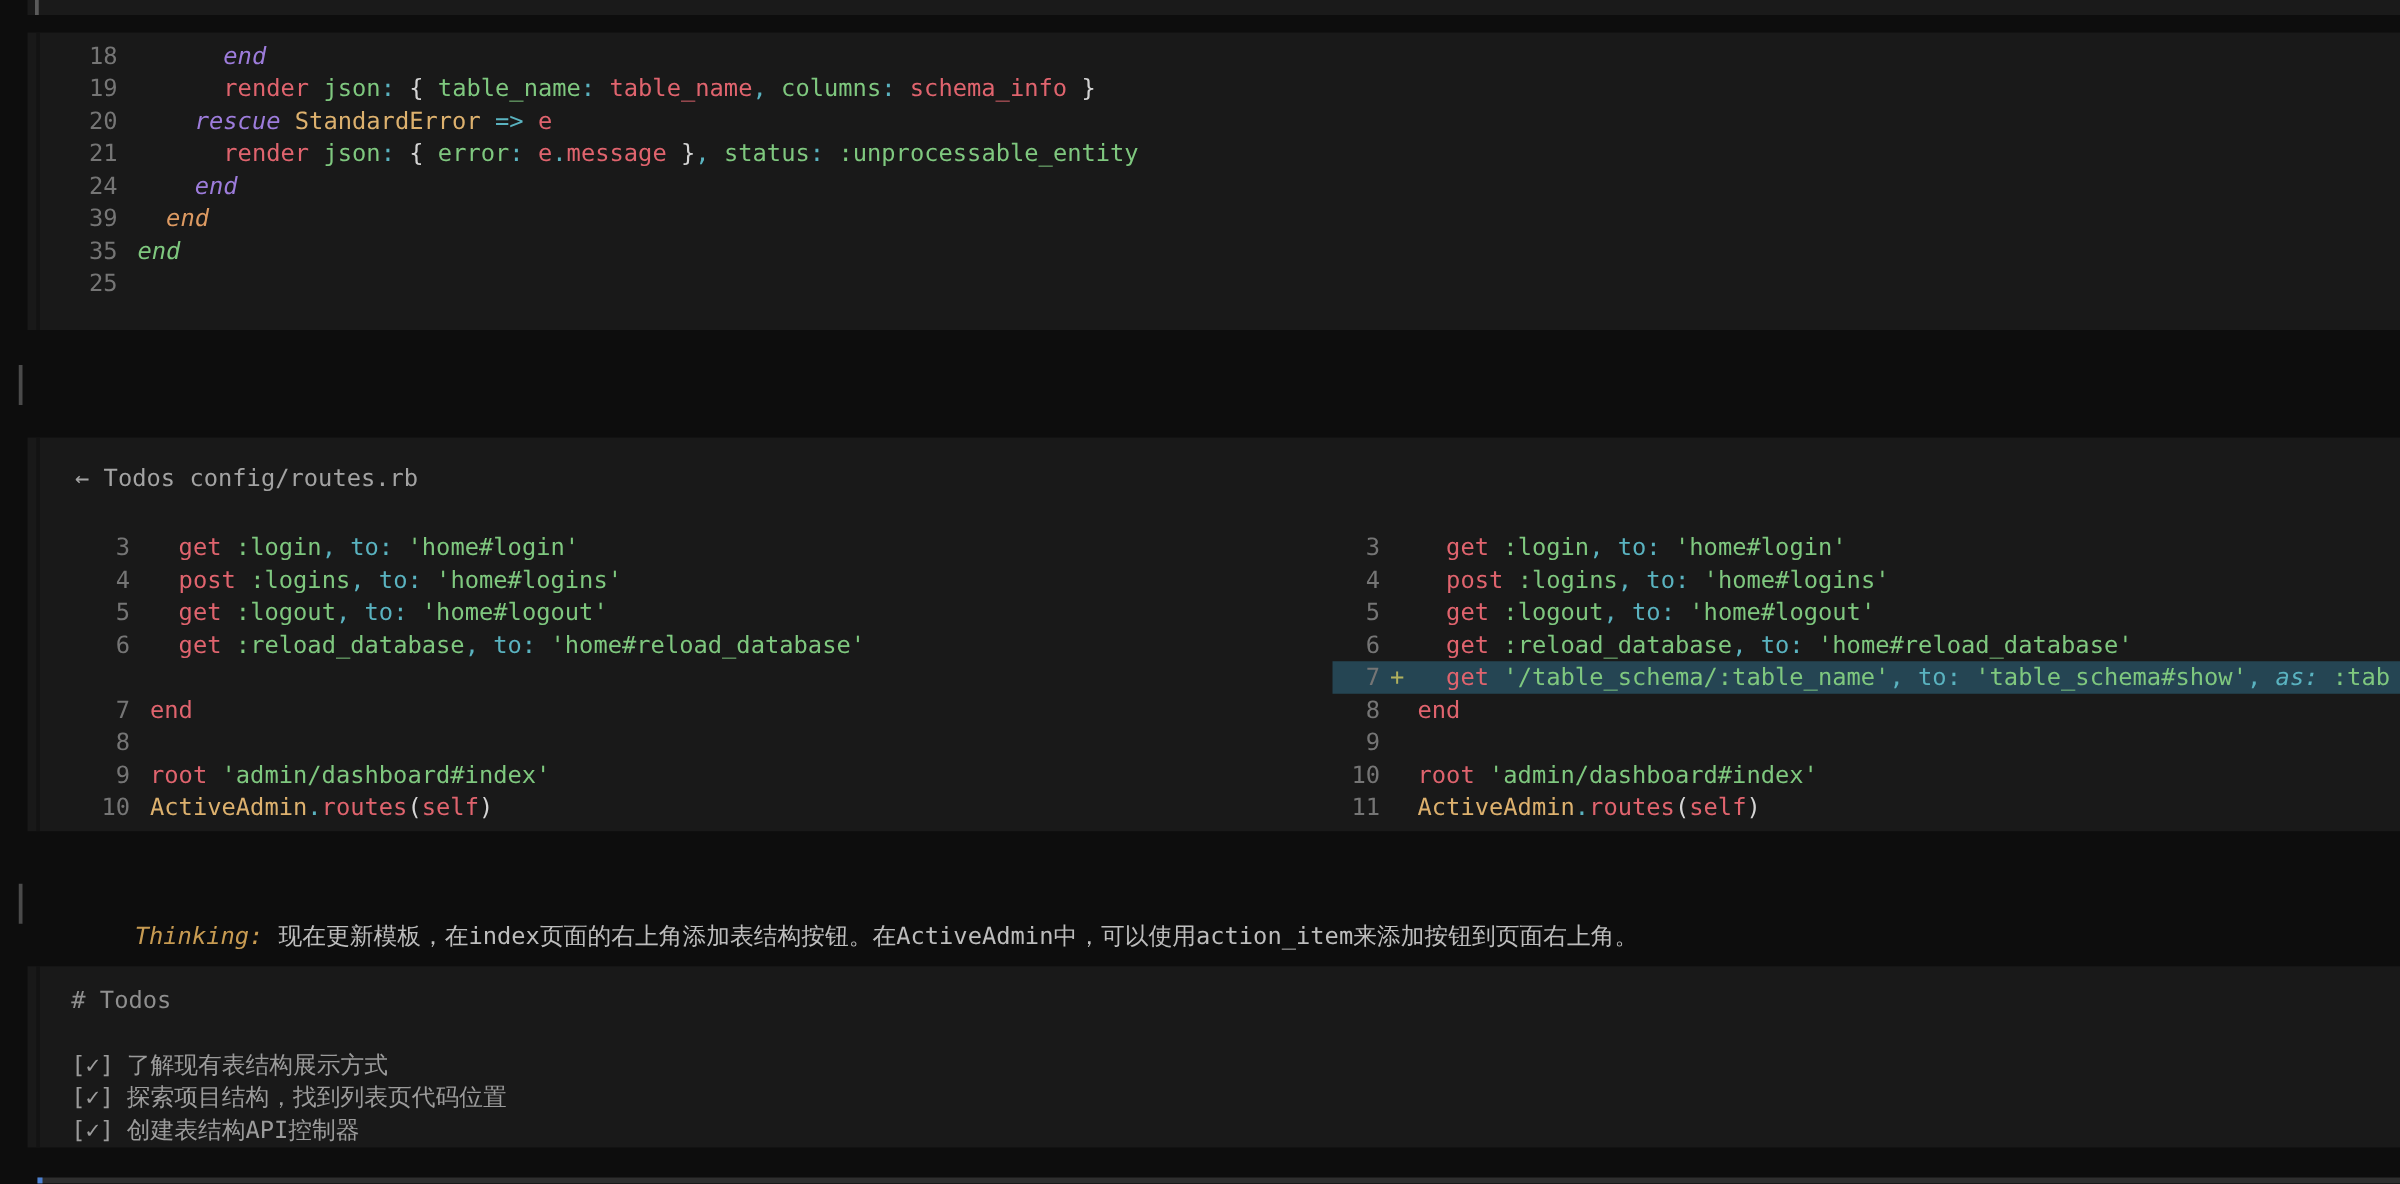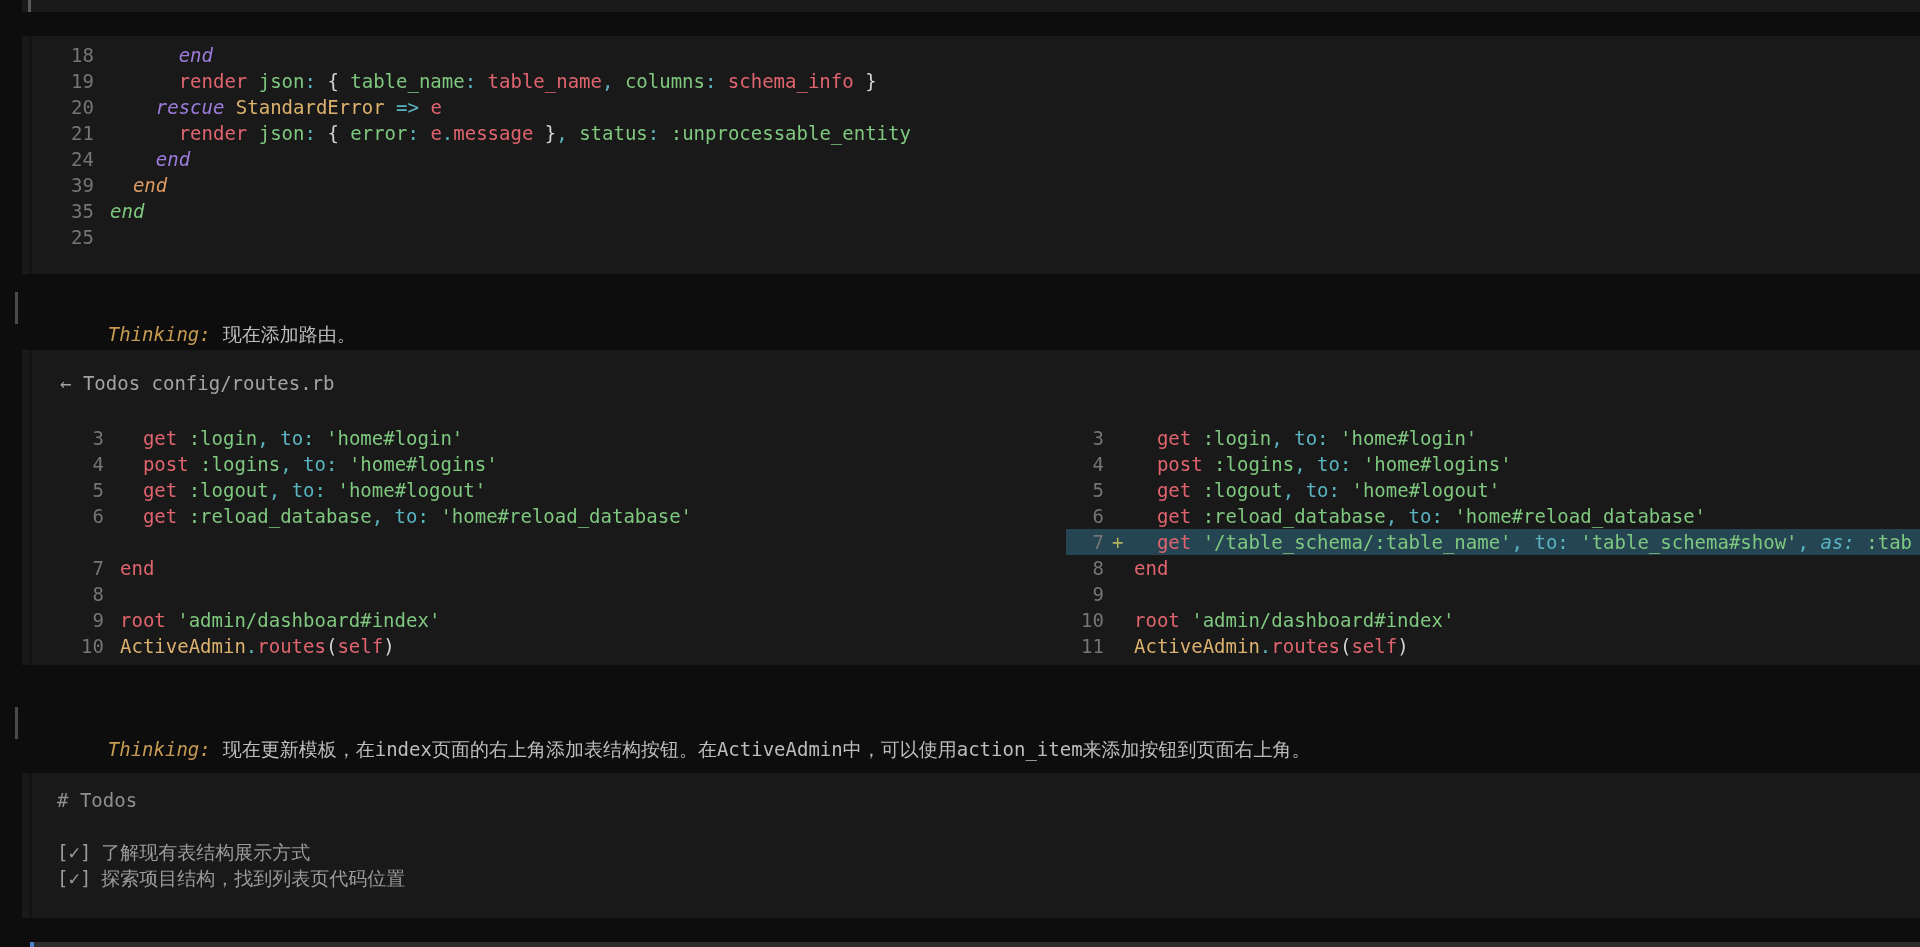--- a/index.html
+++ b/index.html
@@ -10,21 +10,21 @@
     font-size:19px;line-height:26px;color:#d4d4d4;
   }
   
   .top-strip{position:absolute;left:22px;right:0;top:0;height:12px;background:#1a1a1a;}
   .top-strip .bar{position:absolute;left:6px;top:0;bottom:0;width:3px;background:#5a5a5a;}
 
   .block{position:absolute;left:22px;right:0;background:#191919;box-sizing:border-box;}
   .inner-line{position:absolute;left:7px;top:0;bottom:0;width:3px;background:#131313;}
 
   
-  .code-block{top:36px;height:238px;padding-top:6px;}
+  .code-block{top:26px;height:238px;padding-top:6px;}
   .code-line{height:26px;position:relative;white-space:pre;}
   .code-line .lnum{position:absolute;left:22px;width:50px;text-align:right;color:#757575;}
   .code-line .lcode{position:absolute;left:88px;right:0;overflow:hidden;}
 
   
   .thinking{position:absolute;left:62px;height:26px;white-space:pre;}
   #thinking-1{top:295px;}
   #thinking-2{top:710px;}
   .thinking-bar{position:absolute;left:15px;width:3px;background:#4a4a4a;}
   #tbar-1{top:292px;height:32px;}
@@ -71,23 +71,20 @@
         <div class="code-line"><span class="lnum">20</span><span class="lcode"><span style="color: rgb(212, 212, 212);">    </span><span style="color: rgb(157, 124, 219); font-style: italic;">rescue</span><span style="color: rgb(212, 212, 212);"> </span><span style="color: rgb(221, 177, 110);">StandardError</span><span style="color: rgb(212, 212, 212);"> </span><span style="color: rgb(90, 179, 192);">=&gt;</span><span style="color: rgb(212, 212, 212);"> </span><span style="color: rgb(224, 100, 110);">e</span></span></div>
         <div class="code-line"><span class="lnum">21</span><span class="lcode"><span style="color: rgb(212, 212, 212);">      </span><span style="color: rgb(224, 100, 110);">render</span><span style="color: rgb(212, 212, 212);"> </span><span style="color: rgb(127, 200, 127);">json</span><span style="color: rgb(90, 179, 192);">:</span><span style="color: rgb(212, 212, 212);"> { </span><span style="color: rgb(127, 200, 127);">error</span><span style="color: rgb(90, 179, 192);">:</span><span style="color: rgb(212, 212, 212);"> </span><span style="color: rgb(224, 100, 110);">e</span><span style="color: rgb(90, 179, 192);">.</span><span style="color: rgb(224, 100, 110);">message</span><span style="color: rgb(212, 212, 212);"> }</span><span style="color: rgb(90, 179, 192);">,</span><span style="color: rgb(212, 212, 212);"> </span><span style="color: rgb(127, 200, 127);">status</span><span style="color: rgb(90, 179, 192);">:</span><span style="color: rgb(212, 212, 212);"> </span><span style="color: rgb(127, 200, 127);">:unprocessable_entity</span></span></div>
         <div class="code-line"><span class="lnum">24</span><span class="lcode"><span style="color: rgb(212, 212, 212);">    </span><span style="color: rgb(157, 124, 219); font-style: italic;">end</span></span></div>
         <div class="code-line"><span class="lnum">39</span><span class="lcode"><span style="color: rgb(212, 212, 212);">  </span><span style="color: rgb(221, 154, 98); font-style: italic;">end</span></span></div>
         <div class="code-line"><span class="lnum">35</span><span class="lcode"><span style="color: rgb(127, 200, 127); font-style: italic;">end</span></span></div>
         <div class="code-line"><span class="lnum">25</span><span class="lcode"></span></div>
       </div>
   </section>
 
   <div class="thinking-bar" id="tbar-1"></div>
-  <div class="thinking" id="thinking-1">
-    <span class="t-label">Thinking:</span><span class="t-text">现在添加路由。</span>
-  </div>
 
   <section class="block edit-block">
     <div class="inner-line"></div>
     <div class="edit-header">← Todos config/routes.rb</div>
     <div id="diff-rows">
         <div class="diff-row"><span class="l-num">3</span><span class="l-code"><span style="color: rgb(212, 212, 212);">  </span><span style="color: rgb(224, 100, 110);">get</span><span style="color: rgb(212, 212, 212);"> </span><span style="color: rgb(127, 200, 127);">:login</span><span style="color: rgb(90, 179, 192);">,</span><span style="color: rgb(212, 212, 212);"> </span><span style="color: rgb(90, 179, 192);">to:</span><span style="color: rgb(212, 212, 212);"> </span><span style="color: rgb(127, 200, 127);">'home#login'</span></span><span class="r-num">3</span><span class="r-code"><span style="color: rgb(212, 212, 212);">  </span><span style="color: rgb(224, 100, 110);">get</span><span style="color: rgb(212, 212, 212);"> </span><span style="color: rgb(127, 200, 127);">:login</span><span style="color: rgb(90, 179, 192);">,</span><span style="color: rgb(212, 212, 212);"> </span><span style="color: rgb(90, 179, 192);">to:</span><span style="color: rgb(212, 212, 212);"> </span><span style="color: rgb(127, 200, 127);">'home#login'</span></span></div>
         <div class="diff-row"><span class="l-num">4</span><span class="l-code"><span style="color: rgb(212, 212, 212);">  </span><span style="color: rgb(224, 100, 110);">post</span><span style="color: rgb(212, 212, 212);"> </span><span style="color: rgb(127, 200, 127);">:logins</span><span style="color: rgb(90, 179, 192);">,</span><span style="color: rgb(212, 212, 212);"> </span><span style="color: rgb(90, 179, 192);">to:</span><span style="color: rgb(212, 212, 212);"> </span><span style="color: rgb(127, 200, 127);">'home#logins'</span></span><span class="r-num">4</span><span class="r-code"><span style="color: rgb(212, 212, 212);">  </span><span style="color: rgb(224, 100, 110);">post</span><span style="color: rgb(212, 212, 212);"> </span><span style="color: rgb(127, 200, 127);">:logins</span><span style="color: rgb(90, 179, 192);">,</span><span style="color: rgb(212, 212, 212);"> </span><span style="color: rgb(90, 179, 192);">to:</span><span style="color: rgb(212, 212, 212);"> </span><span style="color: rgb(127, 200, 127);">'home#logins'</span></span></div>
         <div class="diff-row"><span class="l-num">5</span><span class="l-code"><span style="color: rgb(212, 212, 212);">  </span><span style="color: rgb(224, 100, 110);">get</span><span style="color: rgb(212, 212, 212);"> </span><span style="color: rgb(127, 200, 127);">:logout</span><span style="color: rgb(90, 179, 192);">,</span><span style="color: rgb(212, 212, 212);"> </span><span style="color: rgb(90, 179, 192);">to:</span><span style="color: rgb(212, 212, 212);"> </span><span style="color: rgb(127, 200, 127);">'home#logout'</span></span><span class="r-num">5</span><span class="r-code"><span style="color: rgb(212, 212, 212);">  </span><span style="color: rgb(224, 100, 110);">get</span><span style="color: rgb(212, 212, 212);"> </span><span style="color: rgb(127, 200, 127);">:logout</span><span style="color: rgb(90, 179, 192);">,</span><span style="color: rgb(212, 212, 212);"> </span><span style="color: rgb(90, 179, 192);">to:</span><span style="color: rgb(212, 212, 212);"> </span><span style="color: rgb(127, 200, 127);">'home#logout'</span></span></div>
         <div class="diff-row"><span class="l-num">6</span><span class="l-code"><span style="color: rgb(212, 212, 212);">  </span><span style="color: rgb(224, 100, 110);">get</span><span style="color: rgb(212, 212, 212);"> </span><span style="color: rgb(127, 200, 127);">:reload_database</span><span style="color: rgb(90, 179, 192);">,</span><span style="color: rgb(212, 212, 212);"> </span><span style="color: rgb(90, 179, 192);">to:</span><span style="color: rgb(212, 212, 212);"> </span><span style="color: rgb(127, 200, 127);">'home#reload_database'</span></span><span class="r-num">6</span><span class="r-code"><span style="color: rgb(212, 212, 212);">  </span><span style="color: rgb(224, 100, 110);">get</span><span style="color: rgb(212, 212, 212);"> </span><span style="color: rgb(127, 200, 127);">:reload_database</span><span style="color: rgb(90, 179, 192);">,</span><span style="color: rgb(212, 212, 212);"> </span><span style="color: rgb(90, 179, 192);">to:</span><span style="color: rgb(212, 212, 212);"> </span><span style="color: rgb(127, 200, 127);">'home#reload_database'</span></span></div>
         <div class="diff-row"><div class="hl"></div><span class="r-num">7</span><span class="r-marker">+</span><span class="r-code"><span style="color: rgb(212, 212, 212);">  </span><span style="color: rgb(224, 100, 110);">get</span><span style="color: rgb(212, 212, 212);"> </span><span style="color: rgb(127, 200, 127);">'/table_schema/:table_name'</span><span style="color: rgb(90, 179, 192);">,</span><span style="color: rgb(212, 212, 212);"> </span><span style="color: rgb(90, 179, 192);">to:</span><span style="color: rgb(212, 212, 212);"> </span><span style="color: rgb(127, 200, 127);">'table_schema#show'</span><span style="color: rgb(90, 179, 192);">,</span><span style="color: rgb(212, 212, 212);"> </span><span style="color: rgb(90, 179, 192); font-style: italic;">as:</span><span style="color: rgb(212, 212, 212);"> </span><span style="color: rgb(127, 200, 127);">:tab</span></span></div>
@@ -102,20 +99,21 @@
   <div class="thinking" id="thinking-2">
     <span class="t-label">Thinking:</span><span class="t-text">现在更新模板，在index页面的右上角添加表结构按钮。在ActiveAdmin中，可以使用action_item来添加按钮到页面右上角。</span>
   </div>
 
   <section class="block todos-block">
     <div class="inner-line"></div>
     <div class="todos-header"># Todos</div>
     <div id="todo-items">
         <div class="todo-item"><span class="check">[✓]</span><span class="label">了解现有表结构展示方式</span></div>
         <div class="todo-item"><span class="check">[✓]</span><span class="label">探索项目结构，找到列表页代码位置</span></div>
+        <div class="todo-item"><span class="check">[✓]</span><span class="label">创建表结构API控制器</span></div>
       </div>
   </section>
 
   <div class="bottom-strip">
     <div class="blue-bar"></div>
   </div>
 
 </div>
 
 </body></html>

